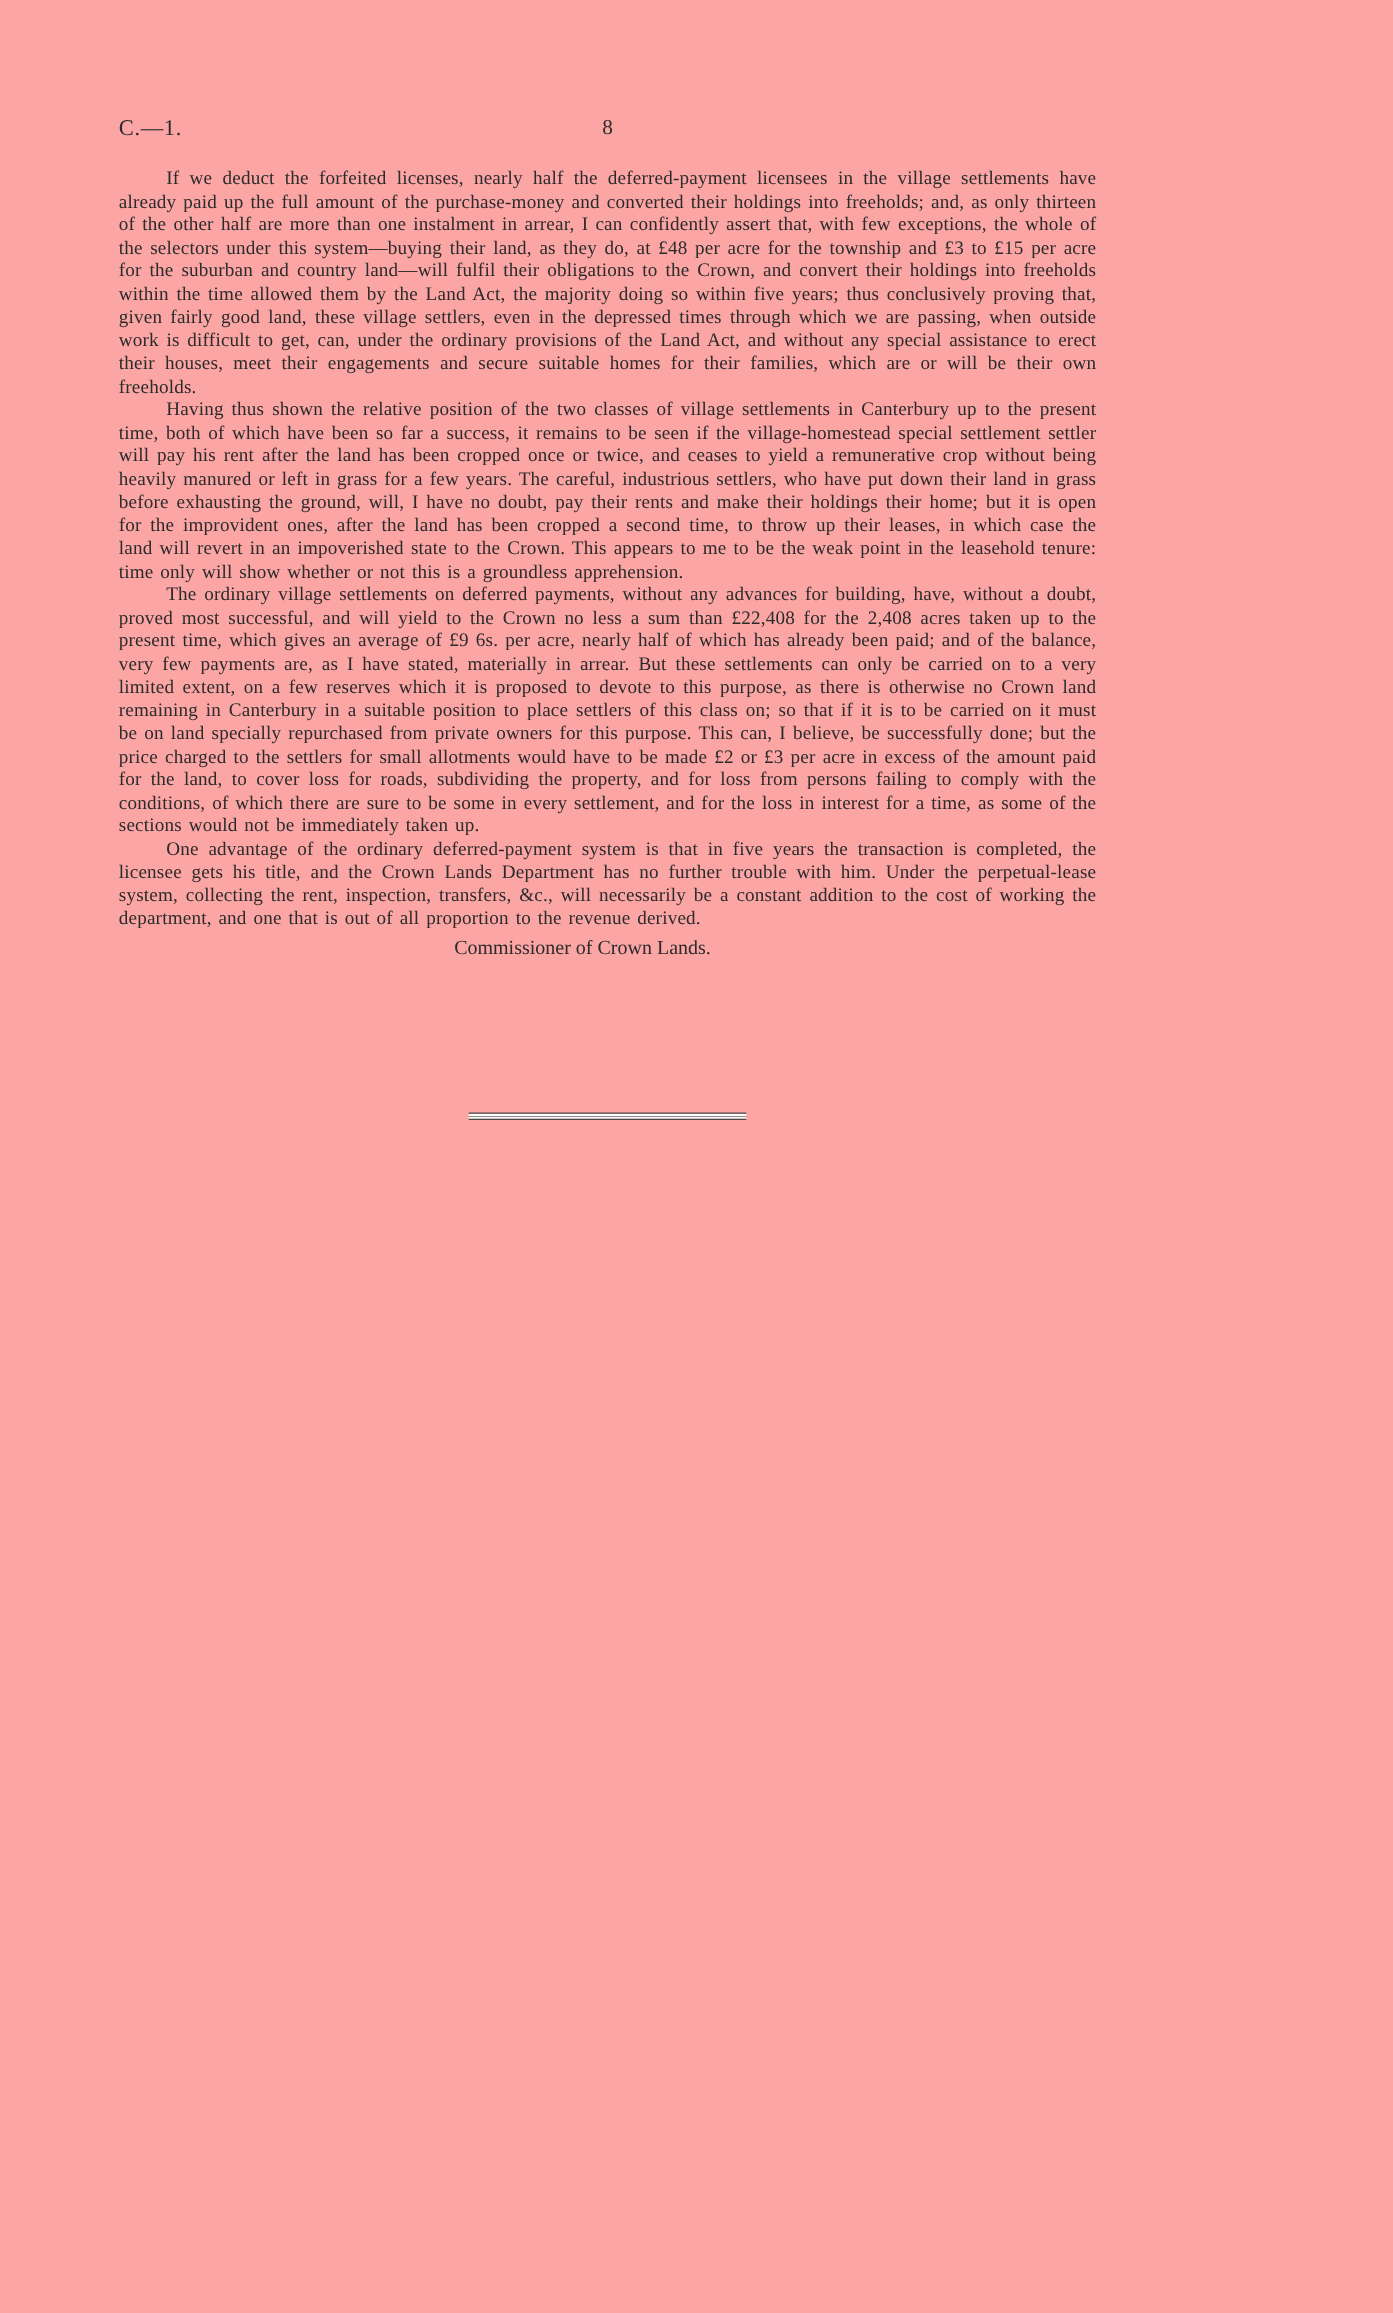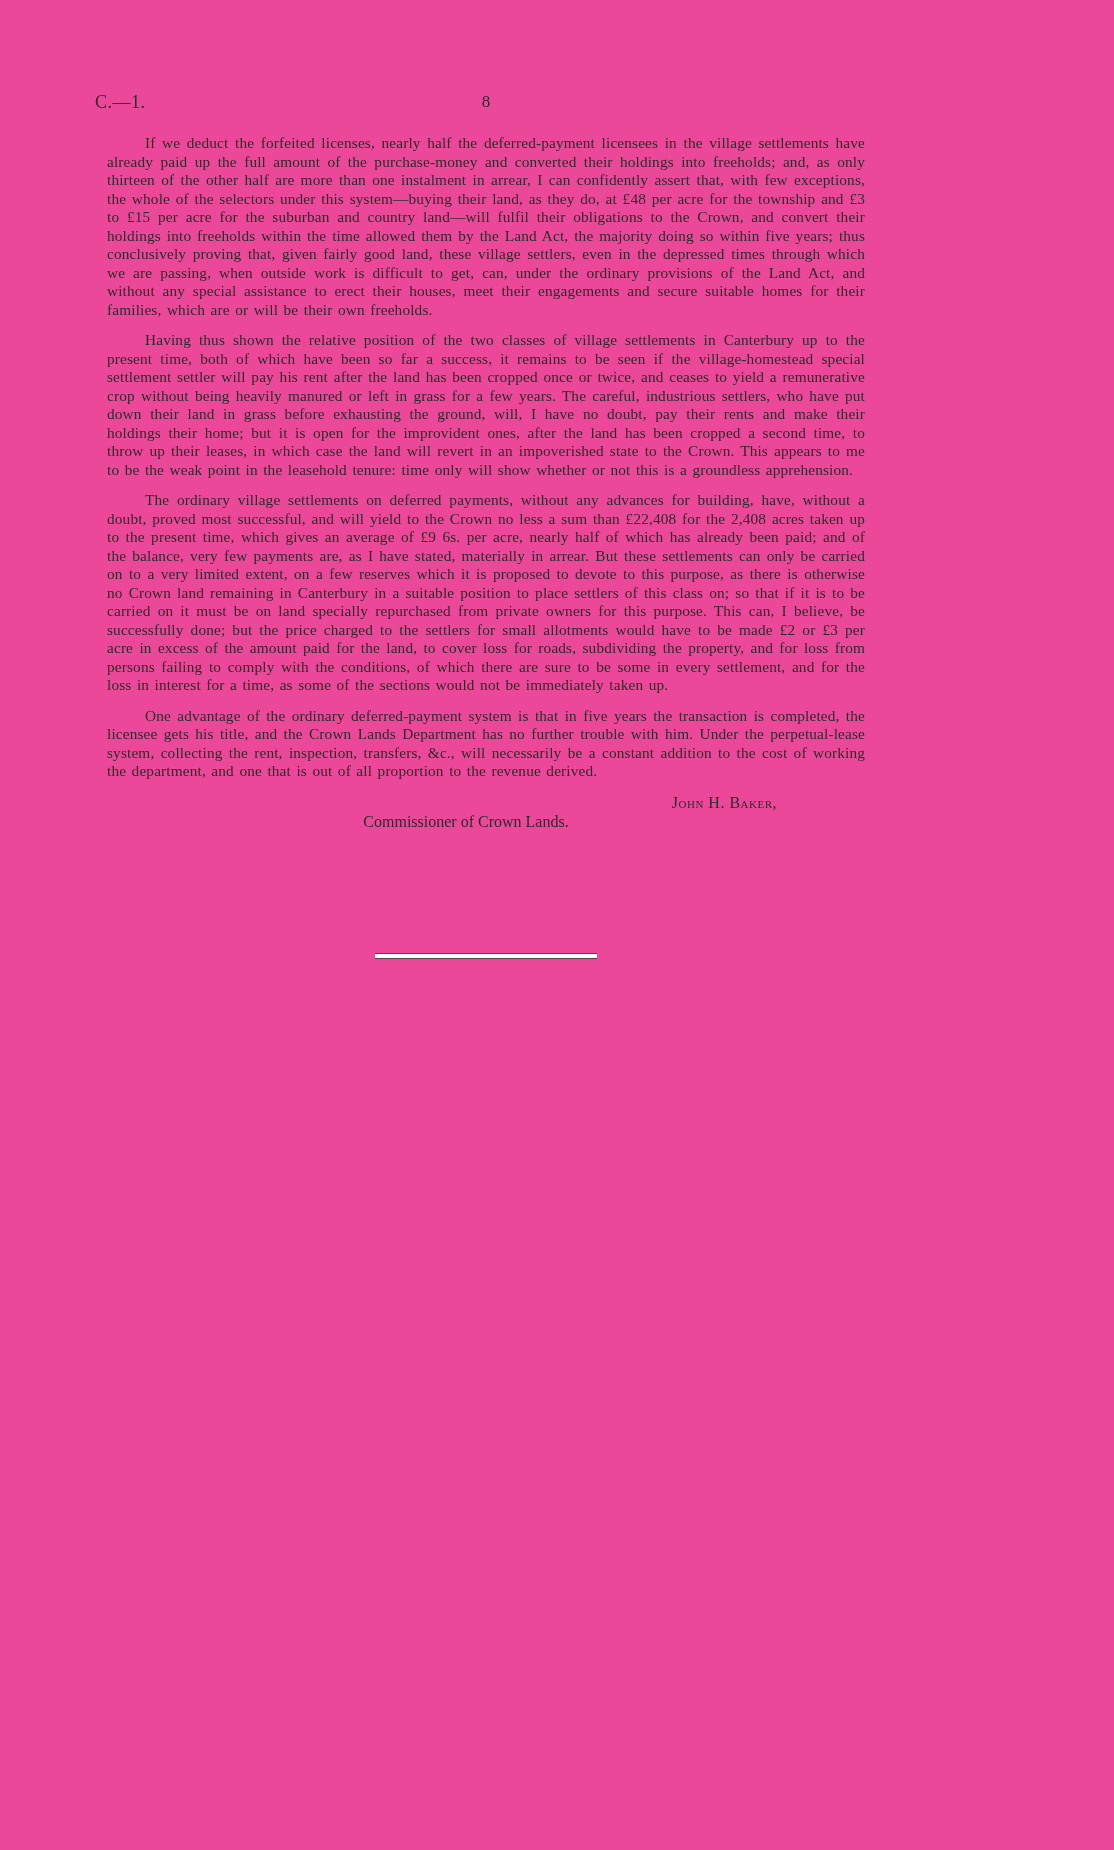--- a/index.html
+++ b/index.html
@@ -5,21 +5,21 @@
   html, body {
     margin: 0;
     padding: 0;
     background: #e9e9e7;
   }
   .page {
     position: relative;
     width: 1114px;
     height: 1850px;
     margin: 0 auto;
-    background: #ec4899;
+    background: #fca5a5;
     font-family: "Liberation Serif", "DejaVu Serif", serif;
     color: #2b2b2b;
     overflow: hidden;
   }
   .content {
     position: absolute;
     left: 95px;
     top: 92px;
     width: 782px;
   }
@@ -37,21 +37,21 @@
   }
   .page-num {
     position: absolute;
     left: 0;
     right: 0;
     top: 0;
     text-align: center;
     font-size: 17px;
   }
   .body-text p {
-    margin: 12px;
+    margin: 0;
     text-align: justify;
     text-indent: 38px;
     font-size: 15.3px;
     line-height: 18.5px;
     letter-spacing: 0.15px;
     word-spacing: 1.5px;
   }
   .signature {
     margin-top: 4px;
     font-size: 16px;
@@ -88,20 +88,19 @@
     </div>
 
     <div class="body-text">
       <p>If we deduct the forfeited licenses, nearly half the deferred-payment licensees in the village settlements have already paid up the full amount of the purchase-money and converted their holdings into freeholds; and, as only thirteen of the other half are more than one instalment in arrear, I can confidently assert that, with few exceptions, the whole of the selectors under this system—buying their land, as they do, at £48 per acre for the township and £3 to £15 per acre for the suburban and country land—will fulfil their obligations to the Crown, and convert their holdings into freeholds within the time allowed them by the Land Act, the majority doing so within five years; thus conclusively proving that, given fairly good land, these village settlers, even in the depressed times through which we are passing, when outside work is difficult to get, can, under the ordinary provisions of the Land Act, and without any special assistance to erect their houses, meet their engagements and secure suitable homes for their families, which are or will be their own freeholds.</p>
       <p>Having thus shown the relative position of the two classes of village settlements in Canterbury up to the present time, both of which have been so far a success, it remains to be seen if the village-homestead special settlement settler will pay his rent after the land has been cropped once or twice, and ceases to yield a remunerative crop without being heavily manured or left in grass for a few years. The careful, industrious settlers, who have put down their land in grass before exhausting the ground, will, I have no doubt, pay their rents and make their holdings their home; but it is open for the improvident ones, after the land has been cropped a second time, to throw up their leases, in which case the land will revert in an impoverished state to the Crown. This appears to me to be the weak point in the leasehold tenure: time only will show whether or not this is a groundless apprehension.</p>
       <p>The ordinary village settlements on deferred payments, without any advances for building, have, without a doubt, proved most successful, and will yield to the Crown no less a sum than £22,408 for the 2,408 acres taken up to the present time, which gives an average of £9 6s. per acre, nearly half of which has already been paid; and of the balance, very few payments are, as I have stated, materially in arrear. But these settlements can only be carried on to a very limited extent, on a few reserves which it is proposed to devote to this purpose, as there is otherwise no Crown land remaining in Canterbury in a suitable position to place settlers of this class on; so that if it is to be carried on it must be on land specially repurchased from private owners for this purpose. This can, I believe, be successfully done; but the price charged to the settlers for small allotments would have to be made £2 or £3 per acre in excess of the amount paid for the land, to cover loss for roads, subdividing the property, and for loss from persons failing to comply with the conditions, of which there are sure to be some in every settlement, and for the loss in interest for a time, as some of the sections would not be immediately taken up.</p>
       <p>One advantage of the ordinary deferred-payment system is that in five years the transaction is completed, the licensee gets his title, and the Crown Lands Department has no further trouble with him. Under the perpetual-lease system, collecting the rent, inspection, transfers, &amp;c., will necessarily be a constant addition to the cost of working the department, and one that is out of all proportion to the revenue derived.</p>
     </div>
 
     <div class="signature">
-      <div class="sig-name">John H. Baker,</div>
       <div class="sig-title">Commissioner of Crown Lands.</div>
     </div>
 
     <div class="section-divider"></div>
 
   </div>
 </div>
 
 </body></html>

